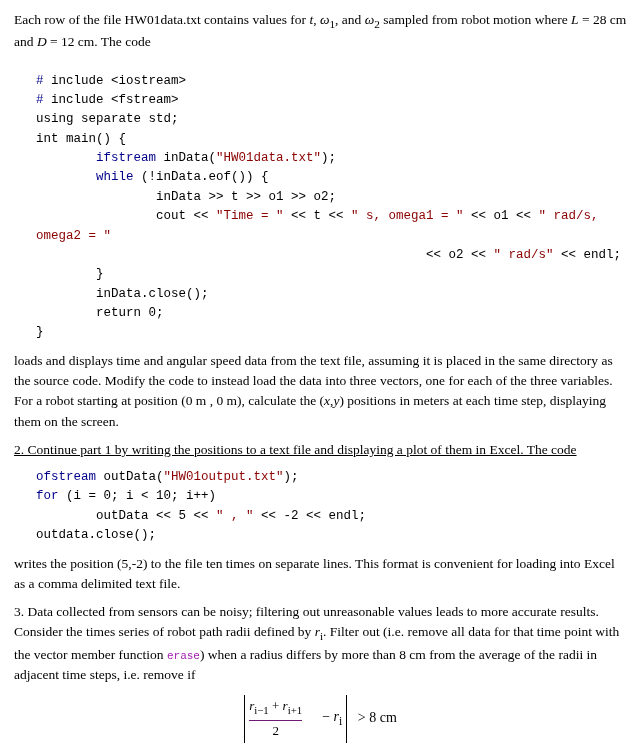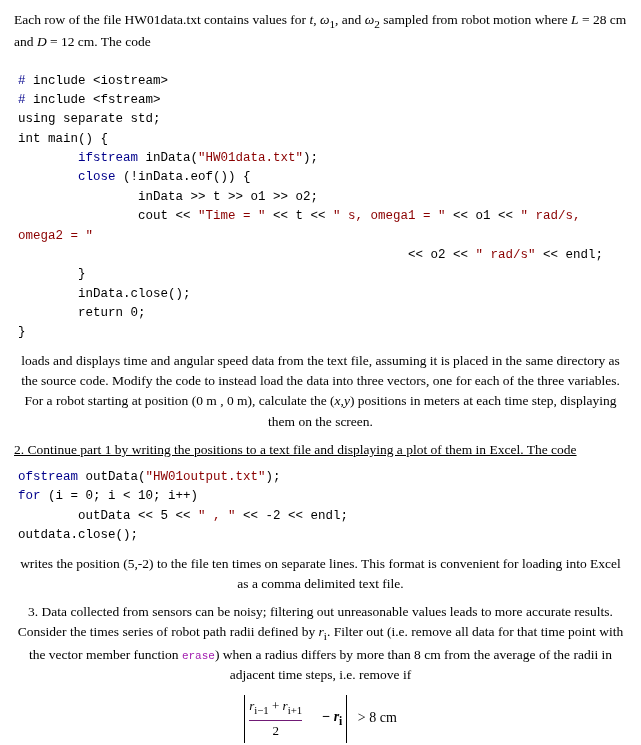--- a/index.html
+++ b/index.html
@@ -21,38 +21,37 @@
 
     .intro-text {
       margin-bottom: 20px;
       font-size: 13.5px;
     }
 
     .code-block {
       font-family: "Courier New", Courier, monospace;
       font-size: 12.5px;
       background: #ffffff;
-      margin: 8px 0 8px 4px;
+      margin: 8px 0 8px 22px;
       line-height: 1.55;
       color: #000;
     }
 
     .code-block .kw {
       color: #00008b;
     }
 
     .code-block .str {
       color: #8b0000;
     }
 
     .body-text {
       font-size: 13.5px;
       margin-bottom: 8px;
       line-height: 1.5;
-      text-align: center;
     }
 
     .section-title {
       font-size: 13.5px;
       margin-bottom: 6px;
       line-height: 1.5;
       text-decoration: underline;
     }
 
     .math-block {
@@ -100,21 +99,21 @@
 <p class="intro-text">
   Each row of the file HW01data.txt contains values for <i>t</i>, <i>ω</i><sub>1</sub>, and <i>ω</i><sub>2</sub> sampled from robot motion where <i>L</i> = 28 cm and <i>D</i> = 12 cm. The code
 </p>
 
 <div class="code-block">
   <div><span class="kw">#</span> include &lt;iostream&gt;</div>
   <div><span class="kw">#</span> include &lt;fstream&gt;</div>
   <div>using separate std;</div>
   <div>int main() {</div>
   <div>&nbsp;&nbsp;&nbsp;&nbsp;&nbsp;&nbsp;&nbsp;&nbsp;<span class="kw">ifstream</span> inData(<span class="str">"HW01data.txt"</span>);</div>
-  <div>&nbsp;&nbsp;&nbsp;&nbsp;&nbsp;&nbsp;&nbsp;&nbsp;<span class="kw">close</span> (!inData.eof()) {</div>
+  <div>&nbsp;&nbsp;&nbsp;&nbsp;&nbsp;&nbsp;&nbsp;&nbsp;<span class="kw">while</span> (!inData.eof()) {</div>
   <div>&nbsp;&nbsp;&nbsp;&nbsp;&nbsp;&nbsp;&nbsp;&nbsp;&nbsp;&nbsp;&nbsp;&nbsp;&nbsp;&nbsp;&nbsp;&nbsp;inData &gt;&gt; t &gt;&gt; o1 &gt;&gt; o2;</div>
   <div>&nbsp;&nbsp;&nbsp;&nbsp;&nbsp;&nbsp;&nbsp;&nbsp;&nbsp;&nbsp;&nbsp;&nbsp;&nbsp;&nbsp;&nbsp;&nbsp;cout &lt;&lt; <span class="str">"Time = "</span> &lt;&lt; t &lt;&lt; <span class="str">" s, omega1 = "</span> &lt;&lt; o1 &lt;&lt; <span class="str">" rad/s, omega2 = "</span></div>
   <div>&nbsp;&nbsp;&nbsp;&nbsp;&nbsp;&nbsp;&nbsp;&nbsp;&nbsp;&nbsp;&nbsp;&nbsp;&nbsp;&nbsp;&nbsp;&nbsp;&nbsp;&nbsp;&nbsp;&nbsp;&nbsp;&nbsp;&nbsp;&nbsp;&nbsp;&nbsp;&nbsp;&nbsp;&nbsp;&nbsp;&nbsp;&nbsp;&nbsp;&nbsp;&nbsp;&nbsp;&nbsp;&nbsp;&nbsp;&nbsp;&nbsp;&nbsp;&nbsp;&nbsp;&nbsp;&nbsp;&nbsp;&nbsp;&nbsp;&nbsp;&nbsp;&nbsp;&lt;&lt; o2 &lt;&lt; <span class="str">" rad/s"</span> &lt;&lt; endl;</div>
   <div>&nbsp;&nbsp;&nbsp;&nbsp;&nbsp;&nbsp;&nbsp;&nbsp;}</div>
   <div>&nbsp;&nbsp;&nbsp;&nbsp;&nbsp;&nbsp;&nbsp;&nbsp;inData.close();</div>
   <div>&nbsp;&nbsp;&nbsp;&nbsp;&nbsp;&nbsp;&nbsp;&nbsp;return 0;</div>
   <div>}</div>
 </div>
 
 <p class="body-text">
@@ -139,16 +138,16 @@
 <p class="body-text">
   3. Data collected from sensors can be noisy; filtering out unreasonable values leads to more accurate results. Consider the times series of robot path radii defined by <i>r</i><sub>i</sub>. Filter out (i.e. remove all data for that time point with the vector member function <span class="inline-code">erase</span>) when a radius differs by more than 8 cm from the average of the radii in adjacent time steps, i.e. remove if
 </p>
 
 <div class="math-block">
   <span class="abs-bars">
     <span class="fraction">
       <span class="numerator"><i>r</i><sub>i−1</sub> + <i>r</i><sub>i+1</sub></span>
       <span class="denominator">2</span>
     </span>
-    <span style="margin-left:20px;font-weight:bold;">− <i>r</i><sub>i</sub></span>
+    <span style="margin-left:20px;">− <i>r</i><sub>i</sub></span>
   </span>
   <span style="margin-left:7px;">&gt; 8 cm</span>
 </div>
 
 </body></html>

